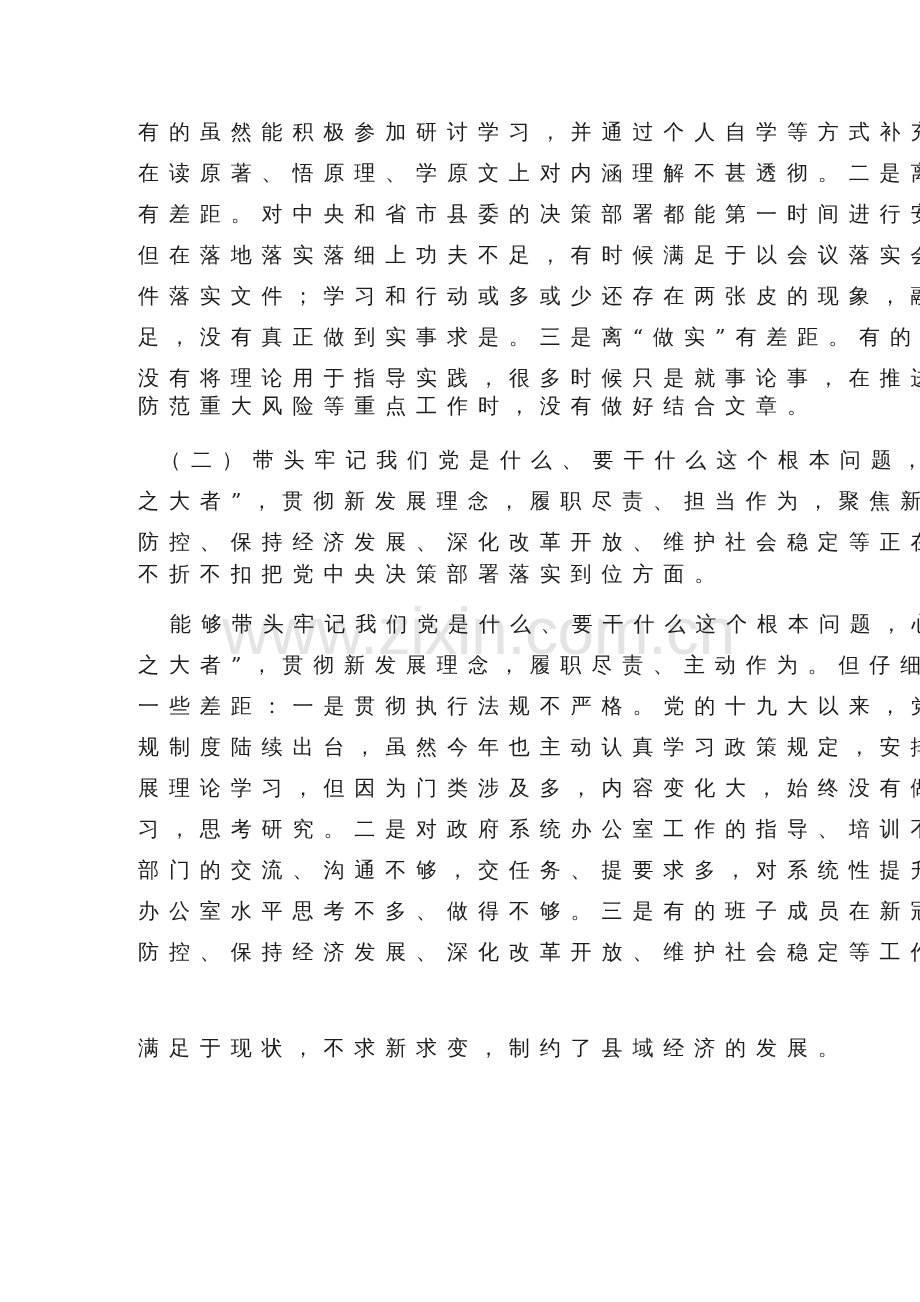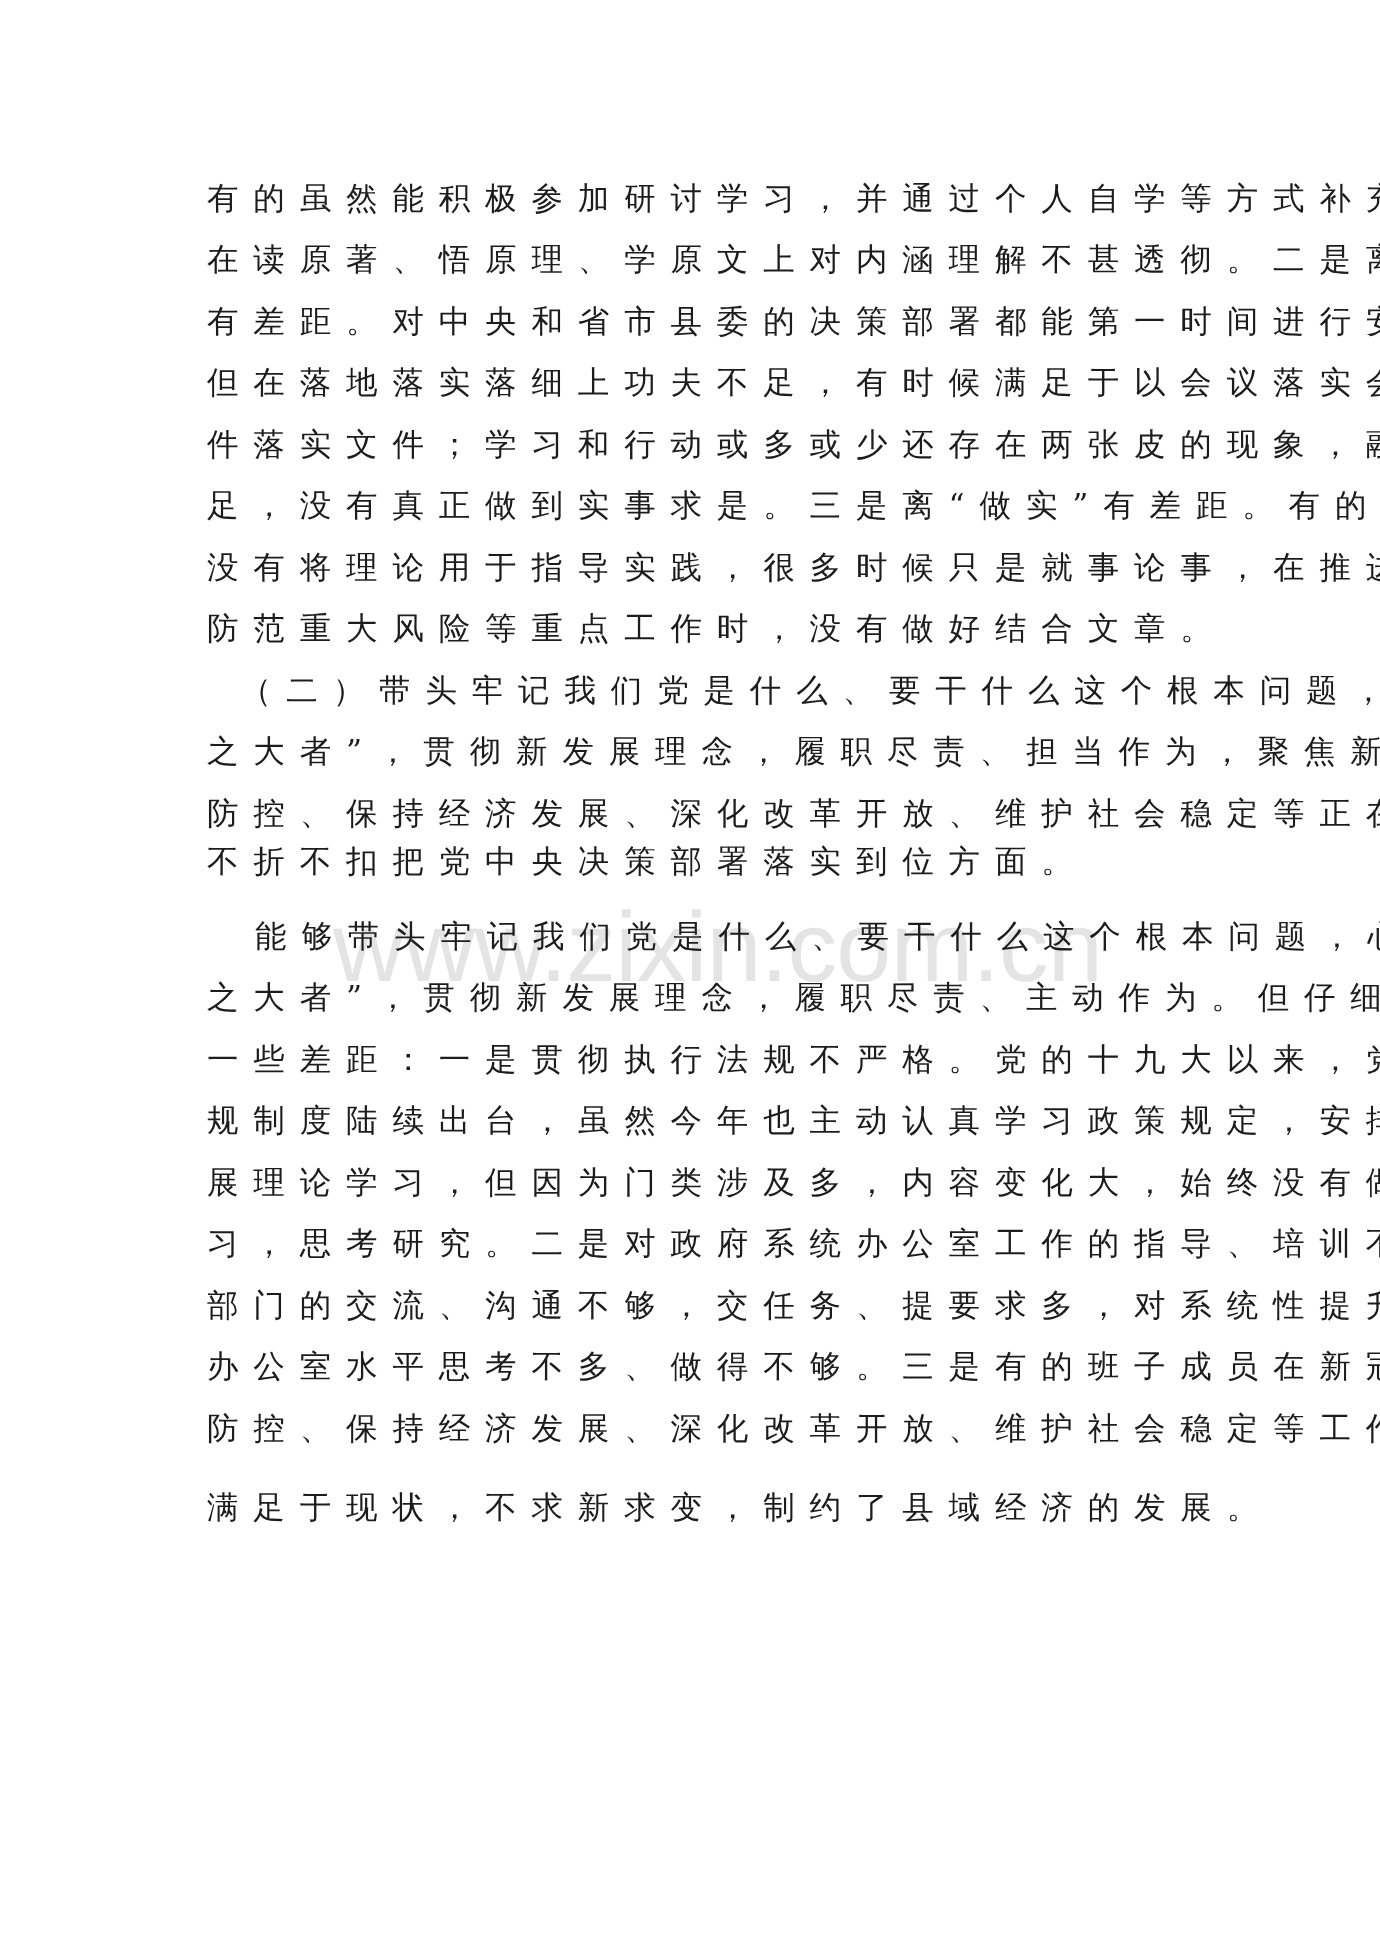--- a/index.html
+++ b/index.html
@@ -69,37 +69,37 @@
   <div class="text-layer">
 
     <div>
       <div class="line" style="top:112px">有的虽然能积极参加研讨学习，并通过个人自学等方式补充营养，但</div>
       <div class="line" style="top:153px">在读原著、悟原理、学原文上对内涵理解不甚透彻。二是离“悟透”</div>
       <div class="line" style="top:194px">有差距。对中央和省市县委的决策部署都能第一时间进行安排部署，</div>
       <div class="line" style="top:235px">但在落地落实落细上功夫不足，有时候满足于以会议落实会议，以文</div>
       <div class="line" style="top:276px">件落实文件；学习和行动或多或少还存在两张皮的现象，融会贯通不</div>
       <div class="line" style="top:317px">足，没有真正做到实事求是。三是离“做实”有差距。有的班子成员</div>
       <div class="line" style="top:358px">没有将理论用于指导实践，很多时候只是就事论事，在推进疫情防控、</div>
-      <div class="line" style="top:399px">防范重大风险等重点工作时，没有做好结合文章。</div>
+      <div class="line" style="top:386px">防范重大风险等重点工作时，没有做好结合文章。</div>
     </div>
 
     <div>
       <div class="line indent" style="top:440px; left:160px">（二）带头牢记我们党是什么、要干什么这个根本问题，心怀“国</div>
       <div class="line" style="top:481px">之大者”，贯彻新发展理念，履职尽责、担当作为，聚焦新冠肺炎疫情</div>
       <div class="line" style="top:522px">防控、保持经济发展、深化改革开放、维护社会稳定等正在做的工作，</div>
       <div class="line" style="top:554px">不折不扣把党中央决策部署落实到位方面。</div>
     </div>
 
     <div>
       <div class="line indent" style="top:604px">能够带头牢记我们党是什么、要干什么这个根本问题，心怀“国</div>
       <div class="line" style="top:645px">之大者”，贯彻新发展理念，履职尽责、主动作为。但仔细对照还有</div>
       <div class="line" style="top:686px">一些差距：一是贯彻执行法规不严格。党的十九大以来，党内各项法</div>
       <div class="line" style="top:727px">规制度陆续出台，虽然今年也主动认真学习政策规定，安排支部利开</div>
       <div class="line" style="top:768px">展理论学习，但因为门类涉及多，内容变化大，始终没有做到系统学</div>
       <div class="line" style="top:809px">习，思考研究。二是对政府系统办公室工作的指导、培训不多，与各</div>
       <div class="line" style="top:850px">部门的交流、沟通不够，交任务、提要求多，对系统性提升政府系统</div>
       <div class="line" style="top:891px">办公室水平思考不多、做得不够。三是有的班子成员在新冠肺炎疫情</div>
       <div class="line" style="top:932px">防控、保持经济发展、深化改革开放、维护社会稳定等工作思考不多，</div>
-      <div class="line" style="top:985px">满足于现状，不求新求变，制约了县域经济的发展。</div>
+      <div class="line" style="top:1028px">满足于现状，不求新求变，制约了县域经济的发展。</div>
     </div>
 
   </div>
 </div>
 
 </body></html>

